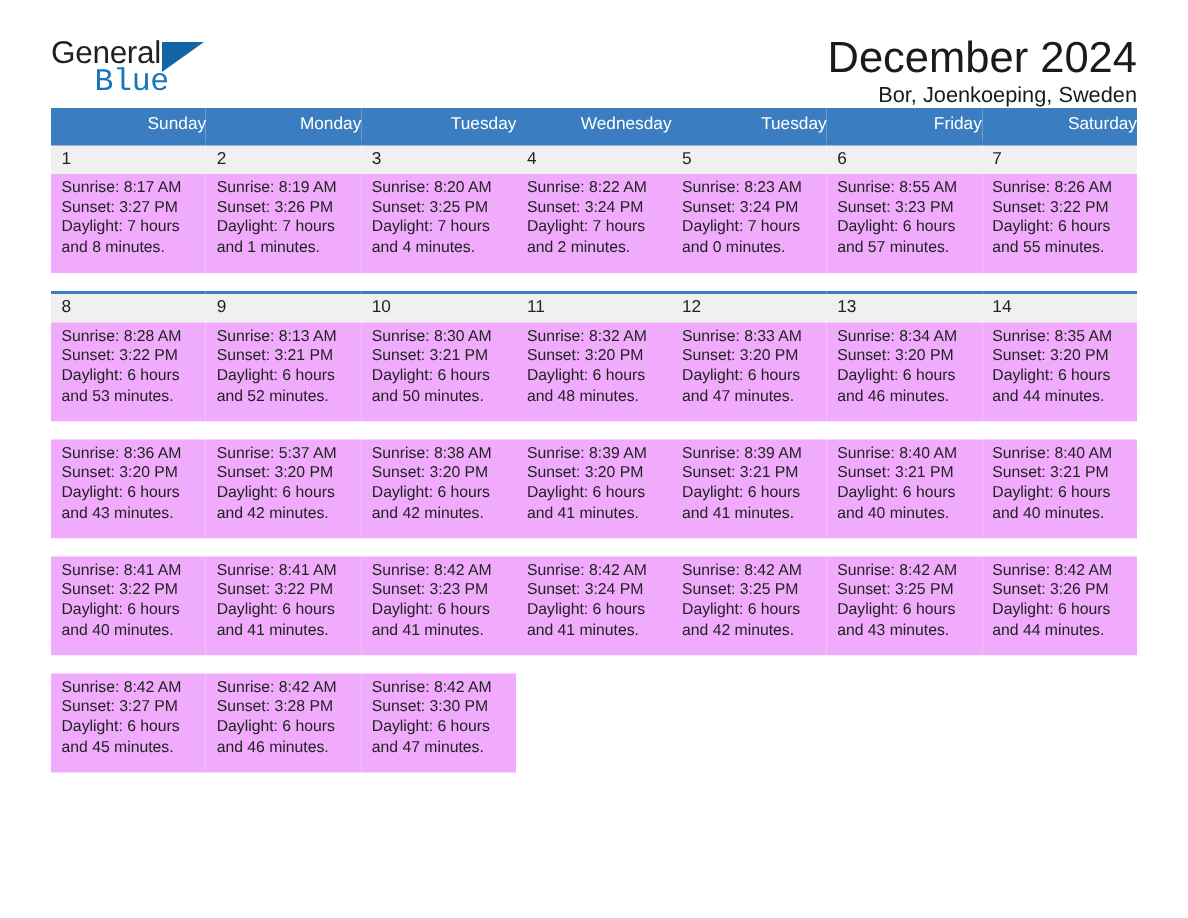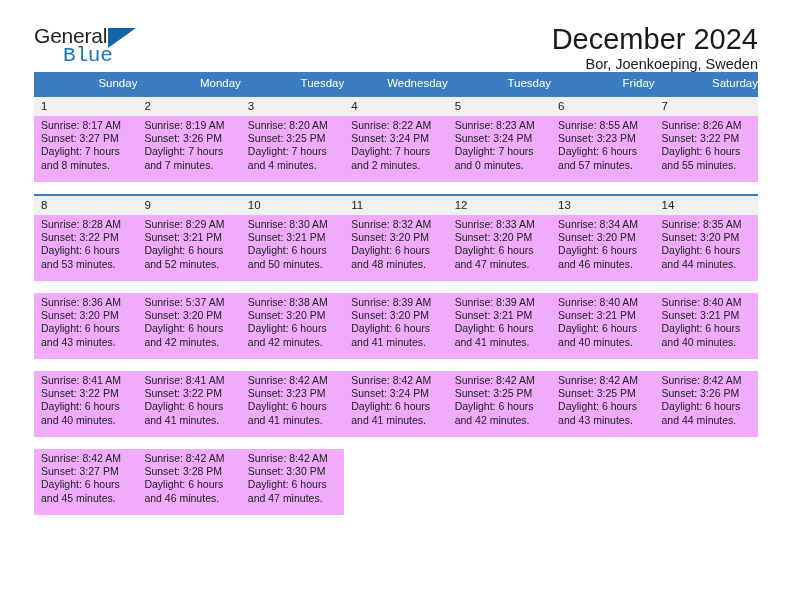--- a/index.html
+++ b/index.html
@@ -180,21 +180,21 @@
           <td>
             <div class="cell-line">Sunrise: 8:17 AM</div>
             <div class="cell-line">Sunset: 3:27 PM</div>
             <div class="cell-line">Daylight: 7 hours</div>
             <div class="cell-line">and 8 minutes.</div>
           </td>
           <td>
             <div class="cell-line">Sunrise: 8:19 AM</div>
             <div class="cell-line">Sunset: 3:26 PM</div>
             <div class="cell-line">Daylight: 7 hours</div>
-            <div class="cell-line">and 7 minutes.</div>
+            <div class="cell-line">and 1 minutes.</div>
           </td>
           <td>
             <div class="cell-line">Sunrise: 8:20 AM</div>
             <div class="cell-line">Sunset: 3:25 PM</div>
             <div class="cell-line">Daylight: 7 hours</div>
             <div class="cell-line">and 4 minutes.</div>
           </td>
           <td>
             <div class="cell-line">Sunrise: 8:22 AM</div>
             <div class="cell-line">Sunset: 3:24 PM</div>
@@ -233,21 +233,21 @@
           <td>14</td>
         </tr>
         <tr class="week-body">
           <td>
             <div class="cell-line">Sunrise: 8:28 AM</div>
             <div class="cell-line">Sunset: 3:22 PM</div>
             <div class="cell-line">Daylight: 6 hours</div>
             <div class="cell-line">and 53 minutes.</div>
           </td>
           <td>
-            <div class="cell-line">Sunrise: 8:29 AM</div>
+            <div class="cell-line">Sunrise: 8:13 AM</div>
             <div class="cell-line">Sunset: 3:21 PM</div>
             <div class="cell-line">Daylight: 6 hours</div>
             <div class="cell-line">and 52 minutes.</div>
           </td>
           <td>
             <div class="cell-line">Sunrise: 8:30 AM</div>
             <div class="cell-line">Sunset: 3:21 PM</div>
             <div class="cell-line">Daylight: 6 hours</div>
             <div class="cell-line">and 50 minutes.</div>
           </td>

